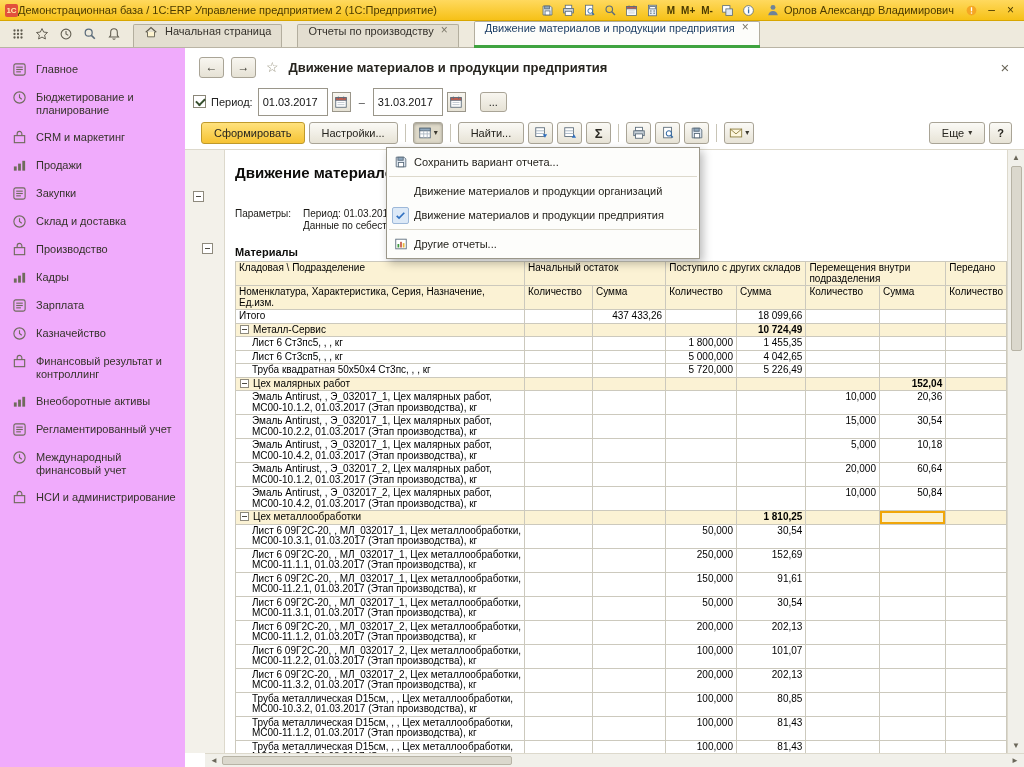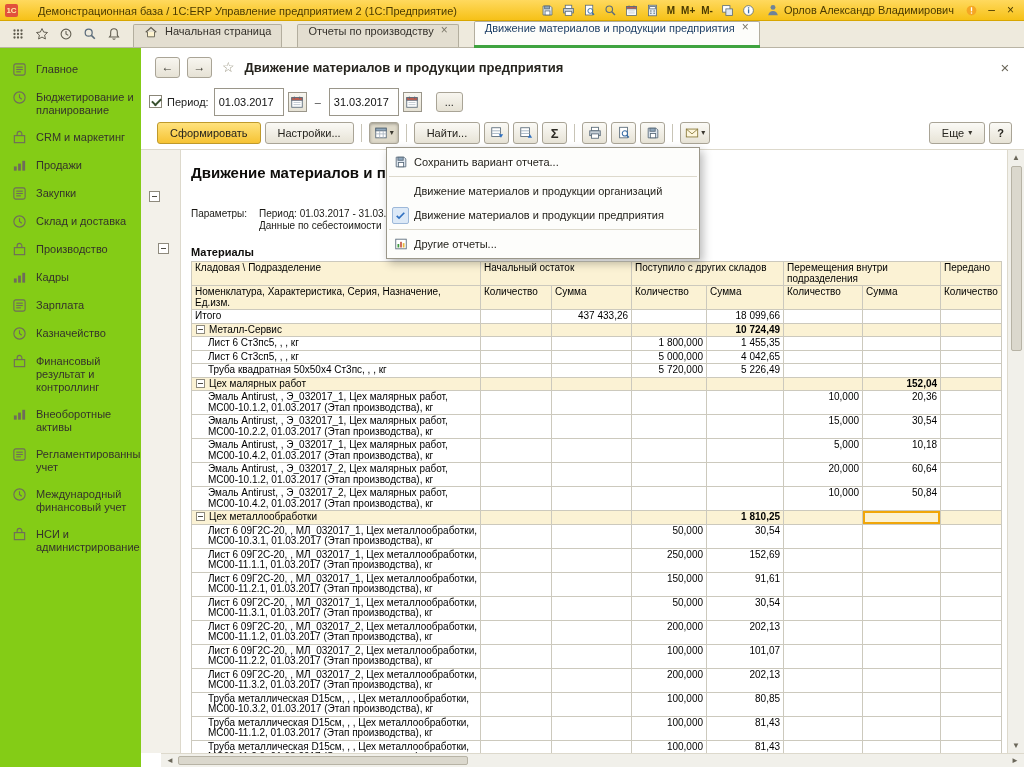--- a/index.html
+++ b/index.html
@@ -3,21 +3,21 @@
 <meta charset="utf-8">
 <style>
   *{margin:0;padding:0;box-sizing:border-box}
   html,body{width:1024px;height:767px;overflow:hidden}
   body{font-family:"Liberation Sans",sans-serif;background:#fff;color:#222}
   .screen{position:relative;width:1024px;height:767px;background:#fff;overflow:hidden}
 
   
   .titlebar{height:21px;background:linear-gradient(#ffd95e,#f6c117);border-bottom:1px solid #d8a600;
     display:flex;align-items:center;padding:0 5px;font-size:11px;color:#4a3a00}
-  .tb-left{display:flex;align-items:flex-end;gap:20px;flex:1;min-width:0;overflow:hidden}
+  .tb-left{display:flex;align-items:flex-start;gap:0;flex:1;min-width:0;overflow:hidden}
   .app-logo{width:13px;height:13px;background:#e2503c;color:#ffe9a8;font-size:8px;font-weight:bold;
     display:flex;align-items:center;justify-content:center;border-radius:2px;flex:none}
   .tb-title{white-space:nowrap;overflow:hidden;text-overflow:ellipsis}
   .tb-right{display:flex;align-items:center;gap:2px;flex:none}
   .tb-ibtn{width:19px;height:17px;display:flex;align-items:center;justify-content:center;border-radius:2px}
   .tb-ibtn svg{width:13px;height:13px}
   .mem{font-size:10px;font-weight:bold;color:#4a3a00;padding:0 3px}
   .tb-user{display:flex;align-items:center;gap:4px;margin:0 6px;white-space:nowrap}
   .tb-user svg{width:13px;height:13px}
   .win-btn{width:17px;height:17px;text-align:center;font-size:12px;line-height:16px;color:#4a3a00}
@@ -30,21 +30,21 @@
   .tab{display:flex;align-items:flex-start;gap:7px;height:23px;padding:0 10px;font-size:11px;color:#33302a;
     background:#e3ded0;border:1px solid #b3ae9e;border-bottom:none;border-radius:2px 2px 0 0;margin-right:15px;
     position:relative;white-space:nowrap}
   .tab svg{width:13px;height:13px}
   .tab.active{background:#fdfdfa;height:26px;color:#1d3f66}
   .tab.active::after{content:'';position:absolute;left:-1px;right:-1px;bottom:-1px;height:3px;background:#3fa33f}
   .tab-x{font-size:12px;color:#7a7668;line-height:10px}
 
   
   .content{display:flex;height:719px}
-  .sidebar{width:141px;background:#84cc16;padding-top:8px;flex:none;overflow:hidden}
+  .sidebar{width:185px;background:#f0abfc;padding-top:8px;flex:none;overflow:hidden}
   .sb-item{display:flex;align-items:flex-start;gap:9px;padding:7px 4px 7px 12px;font-size:11px;color:#35332b;cursor:default}
   .sb-icon{width:15px;height:15px;flex:none;margin-top:-1px}
   .sb-icon svg{width:15px;height:15px}
   .sb-label{line-height:13px}
 
   .main{flex:1;min-width:0;display:flex;flex-direction:column;background:#fff}
 
   .form-header{height:38px;display:flex;align-items:center;gap:7px;padding:0 10px 0 14px;flex:none}
   .nav-btn{width:25px;height:21px;background:linear-gradient(#f8f6f0,#e6e2d5);border:1px solid #a9a496;
     border-radius:3px;font-size:12px;color:#3a382f;display:flex;align-items:center;justify-content:center}

